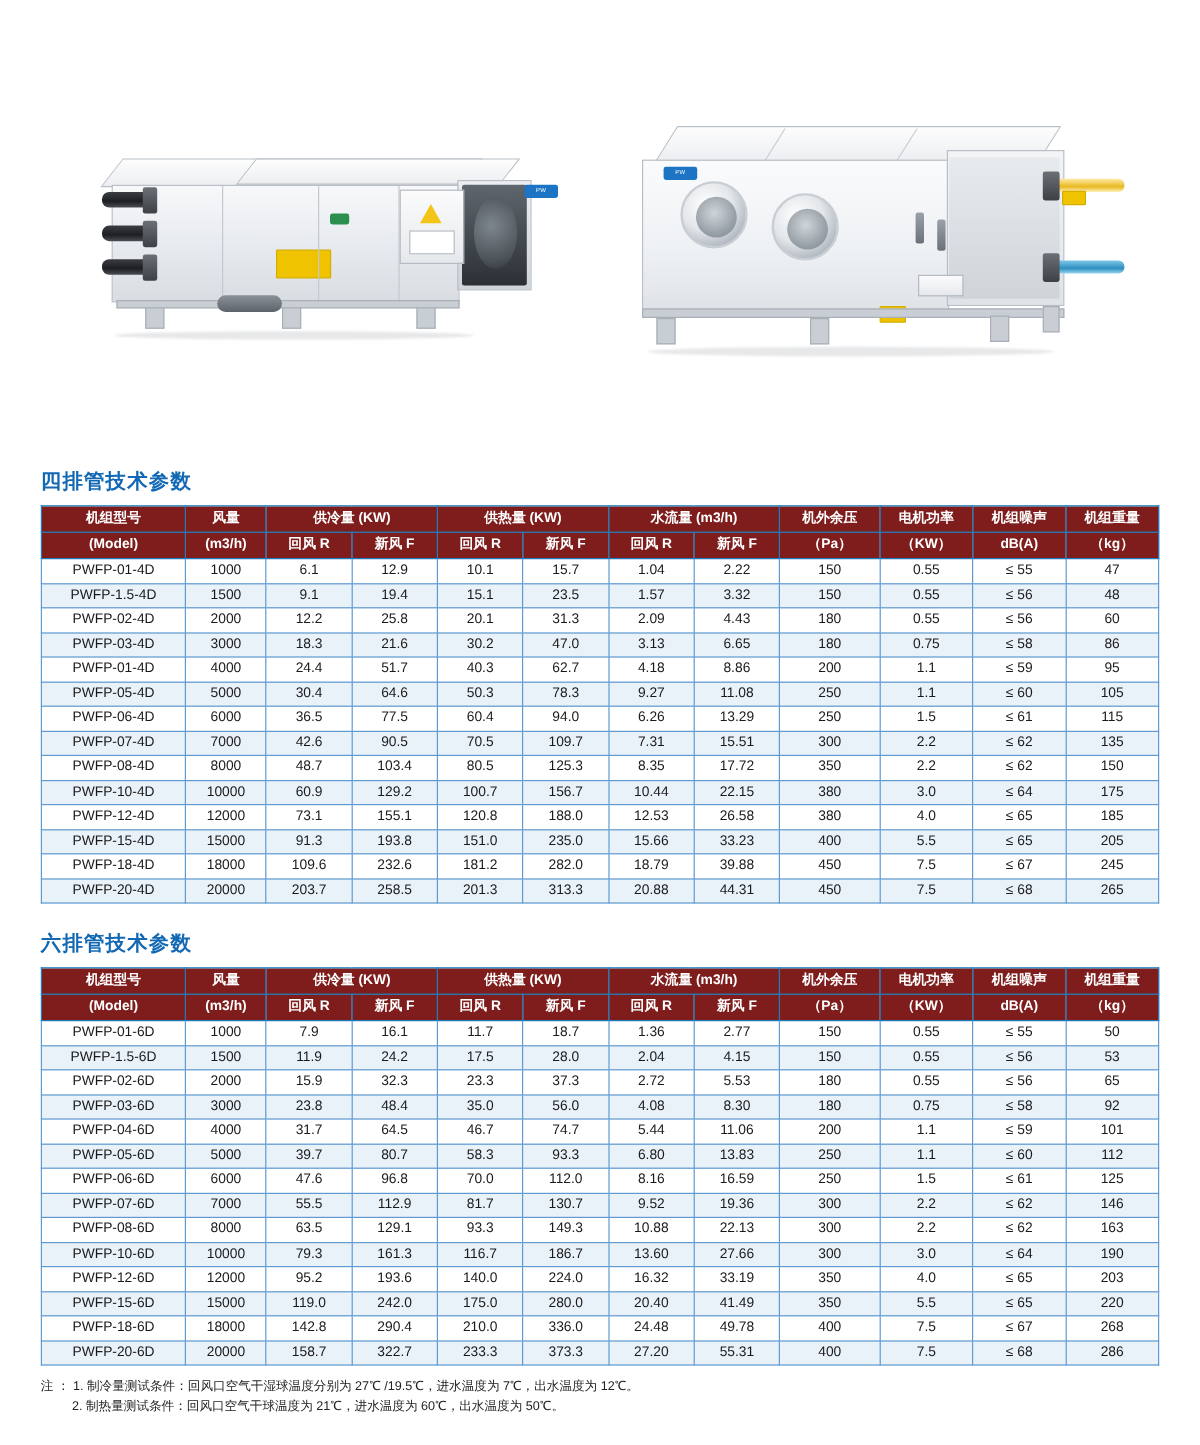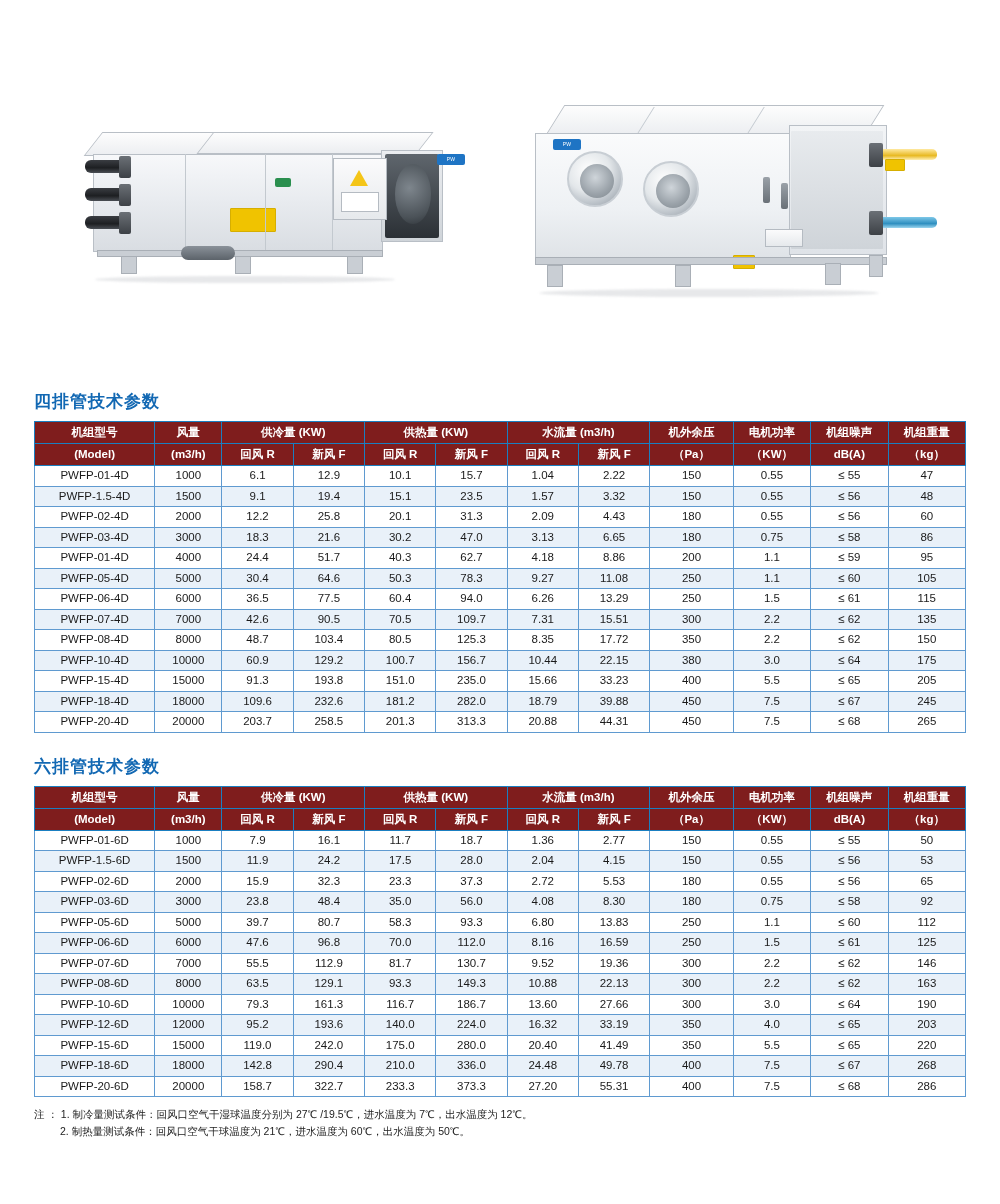--- a/index.html
+++ b/index.html
@@ -448,20 +448,34 @@
             <td>100.7</td>
             <td>156.7</td>
             <td>10.44</td>
             <td>22.15</td>
             <td>380</td>
             <td>3.0</td>
             <td>≤ 64</td>
             <td>175</td>
           </tr>
           <tr>
+            <td class="model">PWFP-12-4D</td>
+            <td>12000</td>
+            <td>73.1</td>
+            <td>155.1</td>
+            <td>120.8</td>
+            <td>188.0</td>
+            <td>12.53</td>
+            <td>26.58</td>
+            <td>380</td>
+            <td>4.0</td>
+            <td>≤ 65</td>
+            <td>185</td>
+          </tr>
+          <tr>
             <td class="model">PWFP-15-4D</td>
             <td>15000</td>
             <td>91.3</td>
             <td>193.8</td>
             <td>151.0</td>
             <td>235.0</td>
             <td>15.66</td>
             <td>33.23</td>
             <td>400</td>
             <td>5.5</td>
@@ -595,20 +609,34 @@
             <td>35.0</td>
             <td>56.0</td>
             <td>4.08</td>
             <td>8.30</td>
             <td>180</td>
             <td>0.75</td>
             <td>≤ 58</td>
             <td>92</td>
           </tr>
           <tr>
+            <td class="model">PWFP-04-6D</td>
+            <td>4000</td>
+            <td>31.7</td>
+            <td>64.5</td>
+            <td>46.7</td>
+            <td>74.7</td>
+            <td>5.44</td>
+            <td>11.06</td>
+            <td>200</td>
+            <td>1.1</td>
+            <td>≤ 59</td>
+            <td>101</td>
+          </tr>
+          <tr>
             <td class="model">PWFP-05-6D</td>
             <td>5000</td>
             <td>39.7</td>
             <td>80.7</td>
             <td>58.3</td>
             <td>93.3</td>
             <td>6.80</td>
             <td>13.83</td>
             <td>250</td>
             <td>1.1</td>

